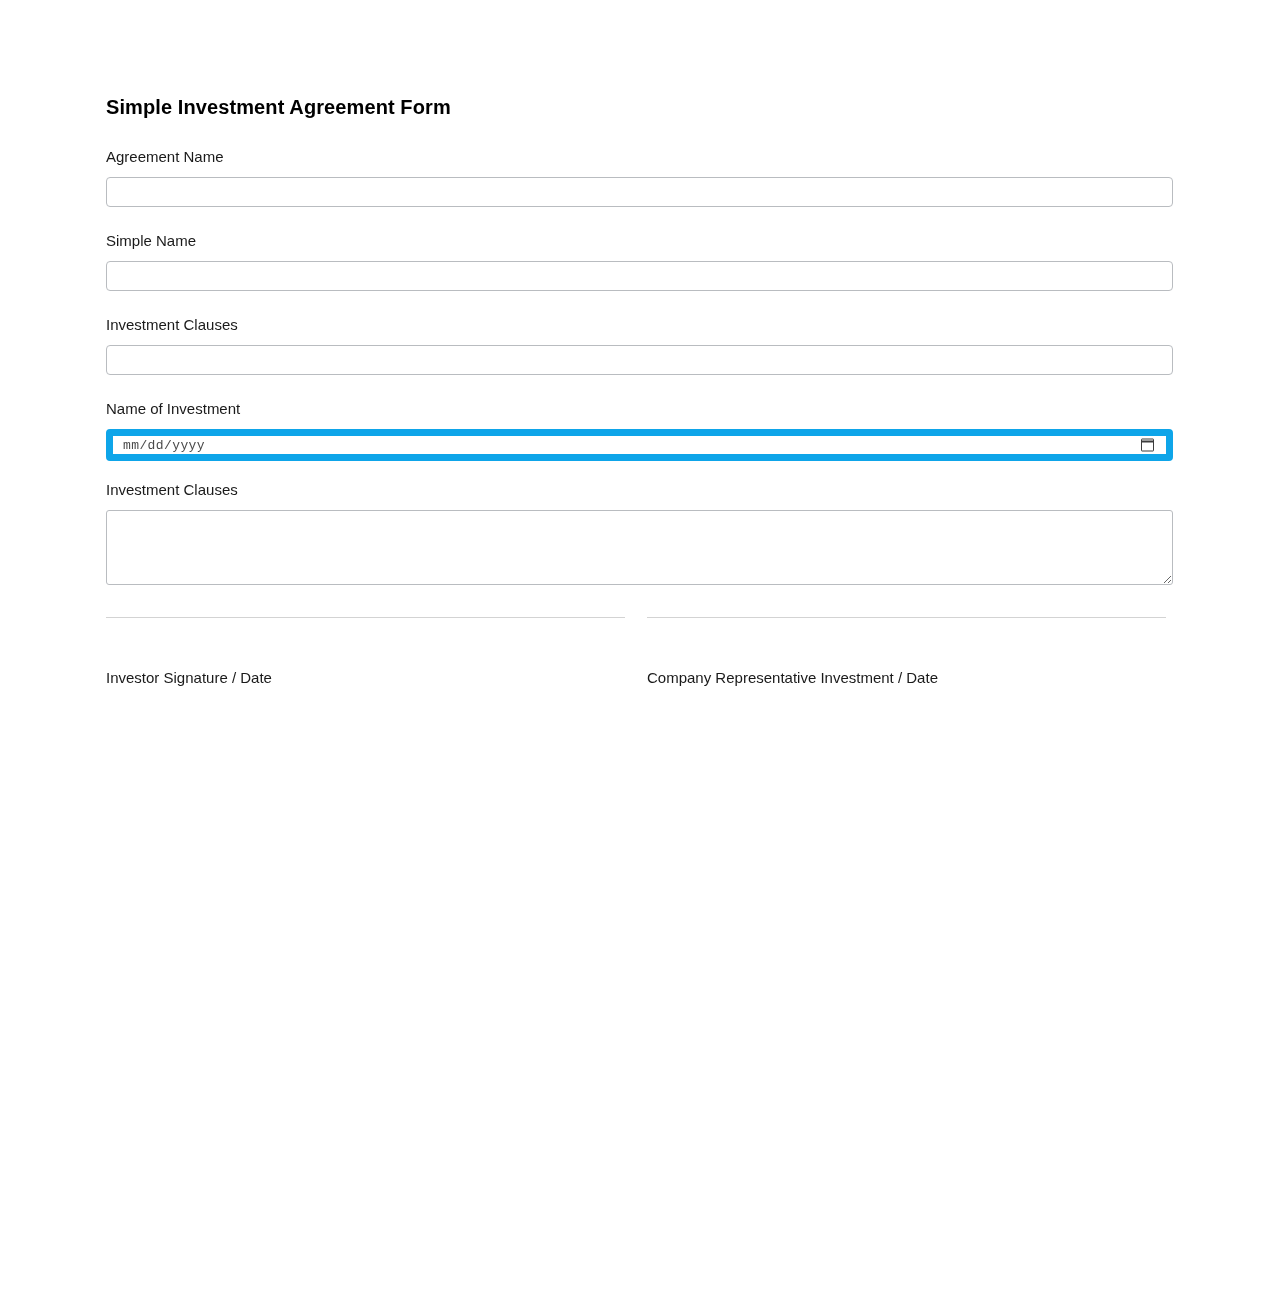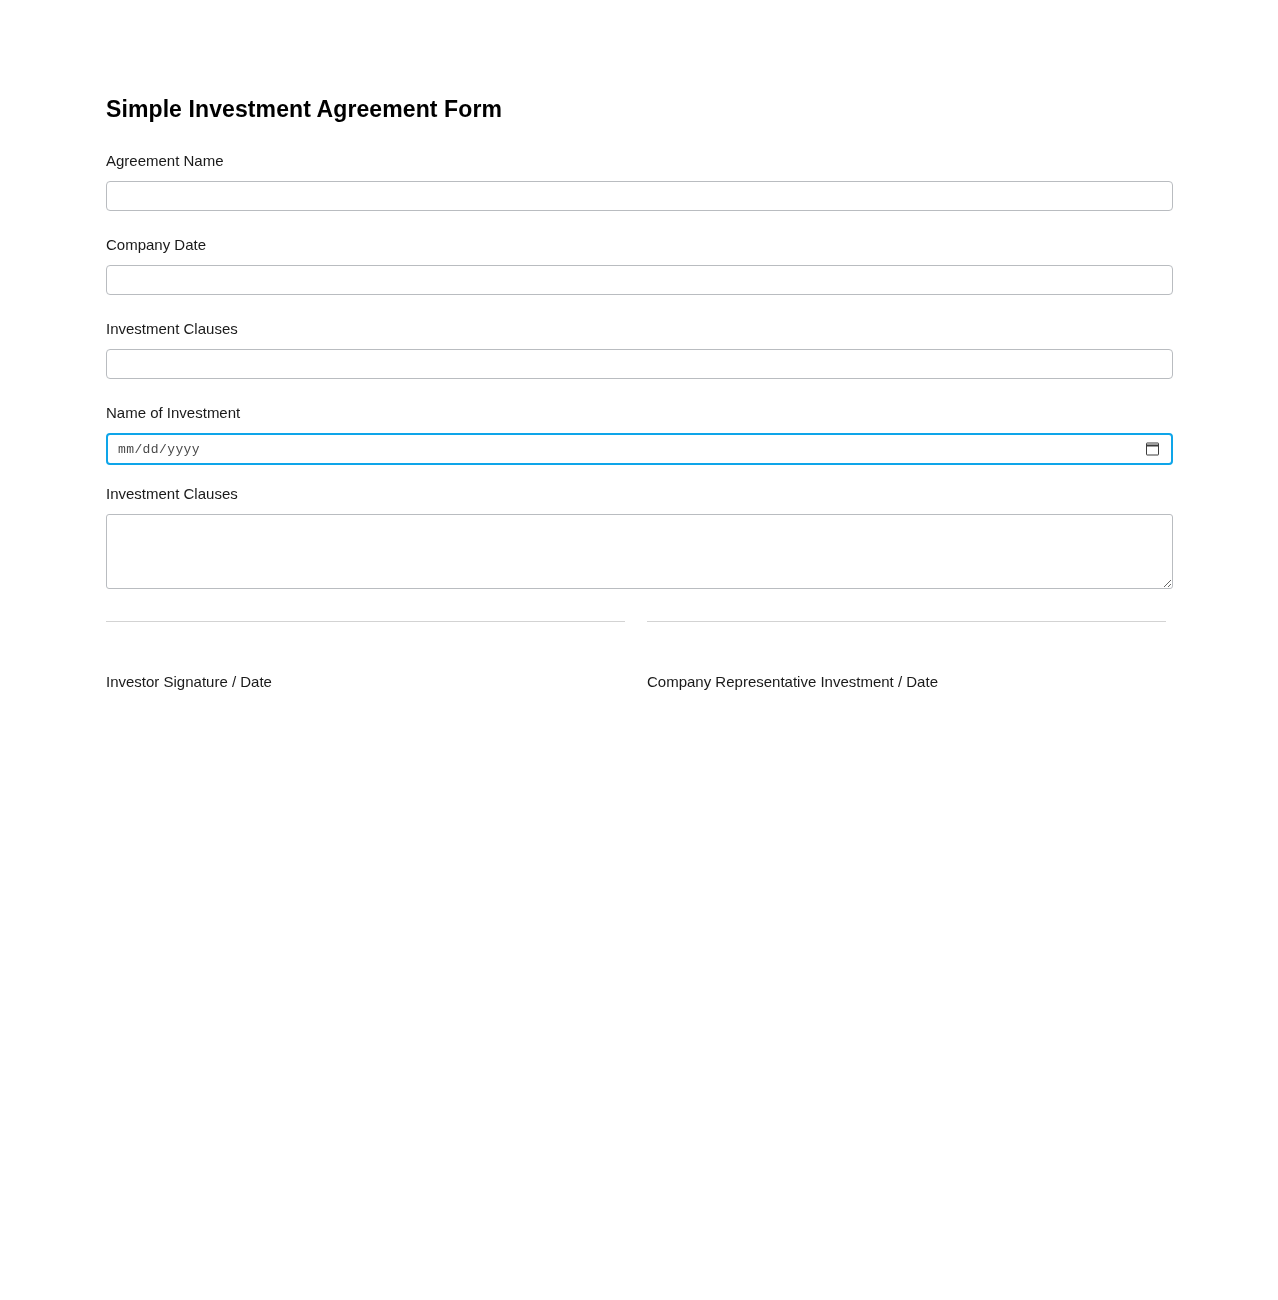--- a/index.html
+++ b/index.html
@@ -12,21 +12,21 @@
     height: 1300px;
     font-family: "Liberation Sans", sans-serif;
     color: #000000;
     -webkit-font-smoothing: antialiased;
   }
   .page {
     padding: 96px 105px 0 106px;
     box-sizing: border-box;
   }
   .form-title {
-    font-size: 23px;
+    font-size: 20px;
     font-weight: bold;
     letter-spacing: 0.1px;
     margin: 0 0 28px 0;
     color: #000;
   }
   .field {
     margin-bottom: 0;
   }
   .field-label {
     display: block;
@@ -49,21 +49,21 @@
     background: #fff;
     outline: none;
     margin-bottom: 24px;
   }
   .date-input {
     position: relative;
     display: block;
     box-sizing: border-box;
     width: 1067px;
     height: 32px;
-    border: 2px solid #0ea5e9;
+    border: 7px solid #0ea5e9;
     border-radius: 4px;
     background: #fff;
     margin-bottom: 19px;
   }
   .date-placeholder {
     position: absolute;
     left: 10px;
     top: 50%;
     transform: translateY(-50%);
     font-family: "Liberation Mono", monospace;
@@ -137,21 +137,21 @@
 <div class="page">
 
   <h1 class="form-title">Simple Investment Agreement Form</h1>
 
   <div class="field">
     <label class="field-label">Agreement Name</label>
     <input class="text-input" type="text" placeholder="" style="">
   </div>
 
   <div class="field">
-    <label class="field-label">Company Date</label>
+    <label class="field-label">Simple Name</label>
     <input class="text-input" type="text" placeholder="" style="">
   </div>
 
   <div class="field">
     <label class="field-label">Investment Clauses</label>
     <input class="text-input" type="text" placeholder="" style="">
   </div>
 
   <div class="field">
     <label class="field-label">Name of Investment</label>

